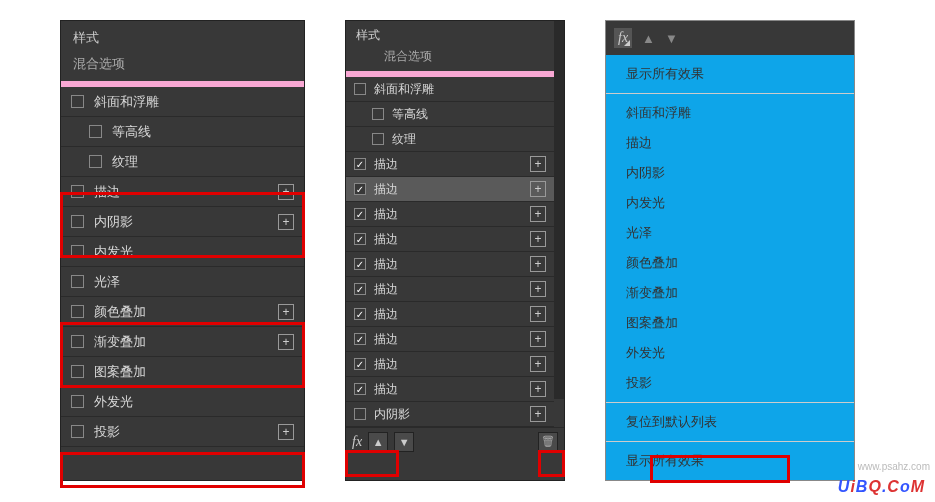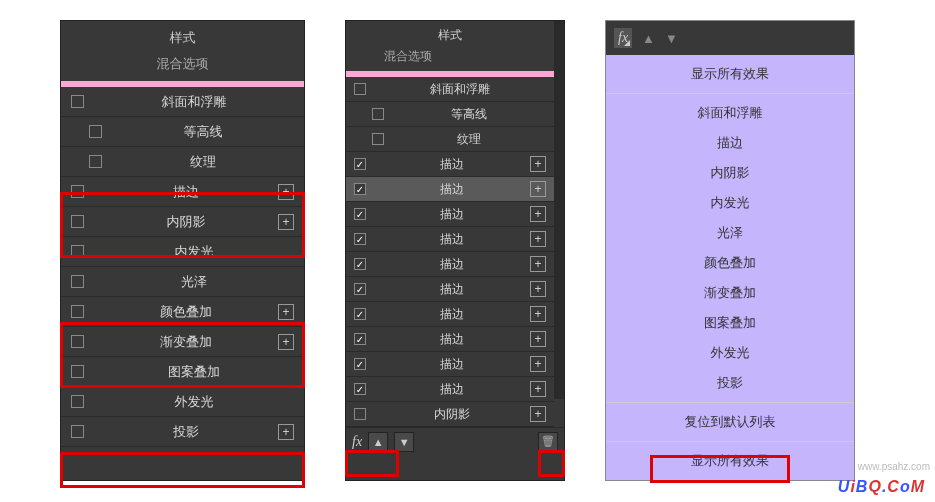--- a/index.html
+++ b/index.html
@@ -3,21 +3,21 @@
 <meta charset="utf-8">
 <style>
   * { margin: 0; padding: 0; box-sizing: border-box; }
   body {
     background: #ffffff;
     font-family: "Microsoft YaHei", sans-serif;
     font-size: 13px;
     width: 935px; height: 502px;
     position: relative;
   }
-  .panels { display: flex; gap: 40px; padding: 20px 60px; text-align: center; }
+  .panels { display: flex; gap: 40px; padding: 20px 60px; }
   .panel {
     background: #383838;
     color: #d8d8d8;
     width: 245px;
     border: 1px solid #222;
     position: relative;
   }
   .panel2 { width: 220px; }
   .panel3 {
     background: #fff;
@@ -132,21 +132,21 @@
     background: #555; padding: 2px 4px;
     font-size: 14px;
     position: relative;
   }
   .panel3 .topbar .fx::after {
     content: ""; position: absolute; right: 2px; bottom: 2px;
     border: 3px solid transparent; border-top-color: #ccc; border-left-color: #ccc;
     width: 0; height: 0; transform: rotate(180deg);
   }
   .menu3 {
-    background: #c4b5fd;
+    background: #0ea5e9;
     padding: 4px 0;
   }
   .menu3 .mitem {
     padding: 6px 20px;
     color: #333;
     cursor: pointer;
     font-size: 13px;
   }
   .menu3 .sep { height: 1px; background: #ccc; margin: 4px 0; }
   .rb3-1 { left: 650px; top: 455px; width: 140px; height: 28px; }

